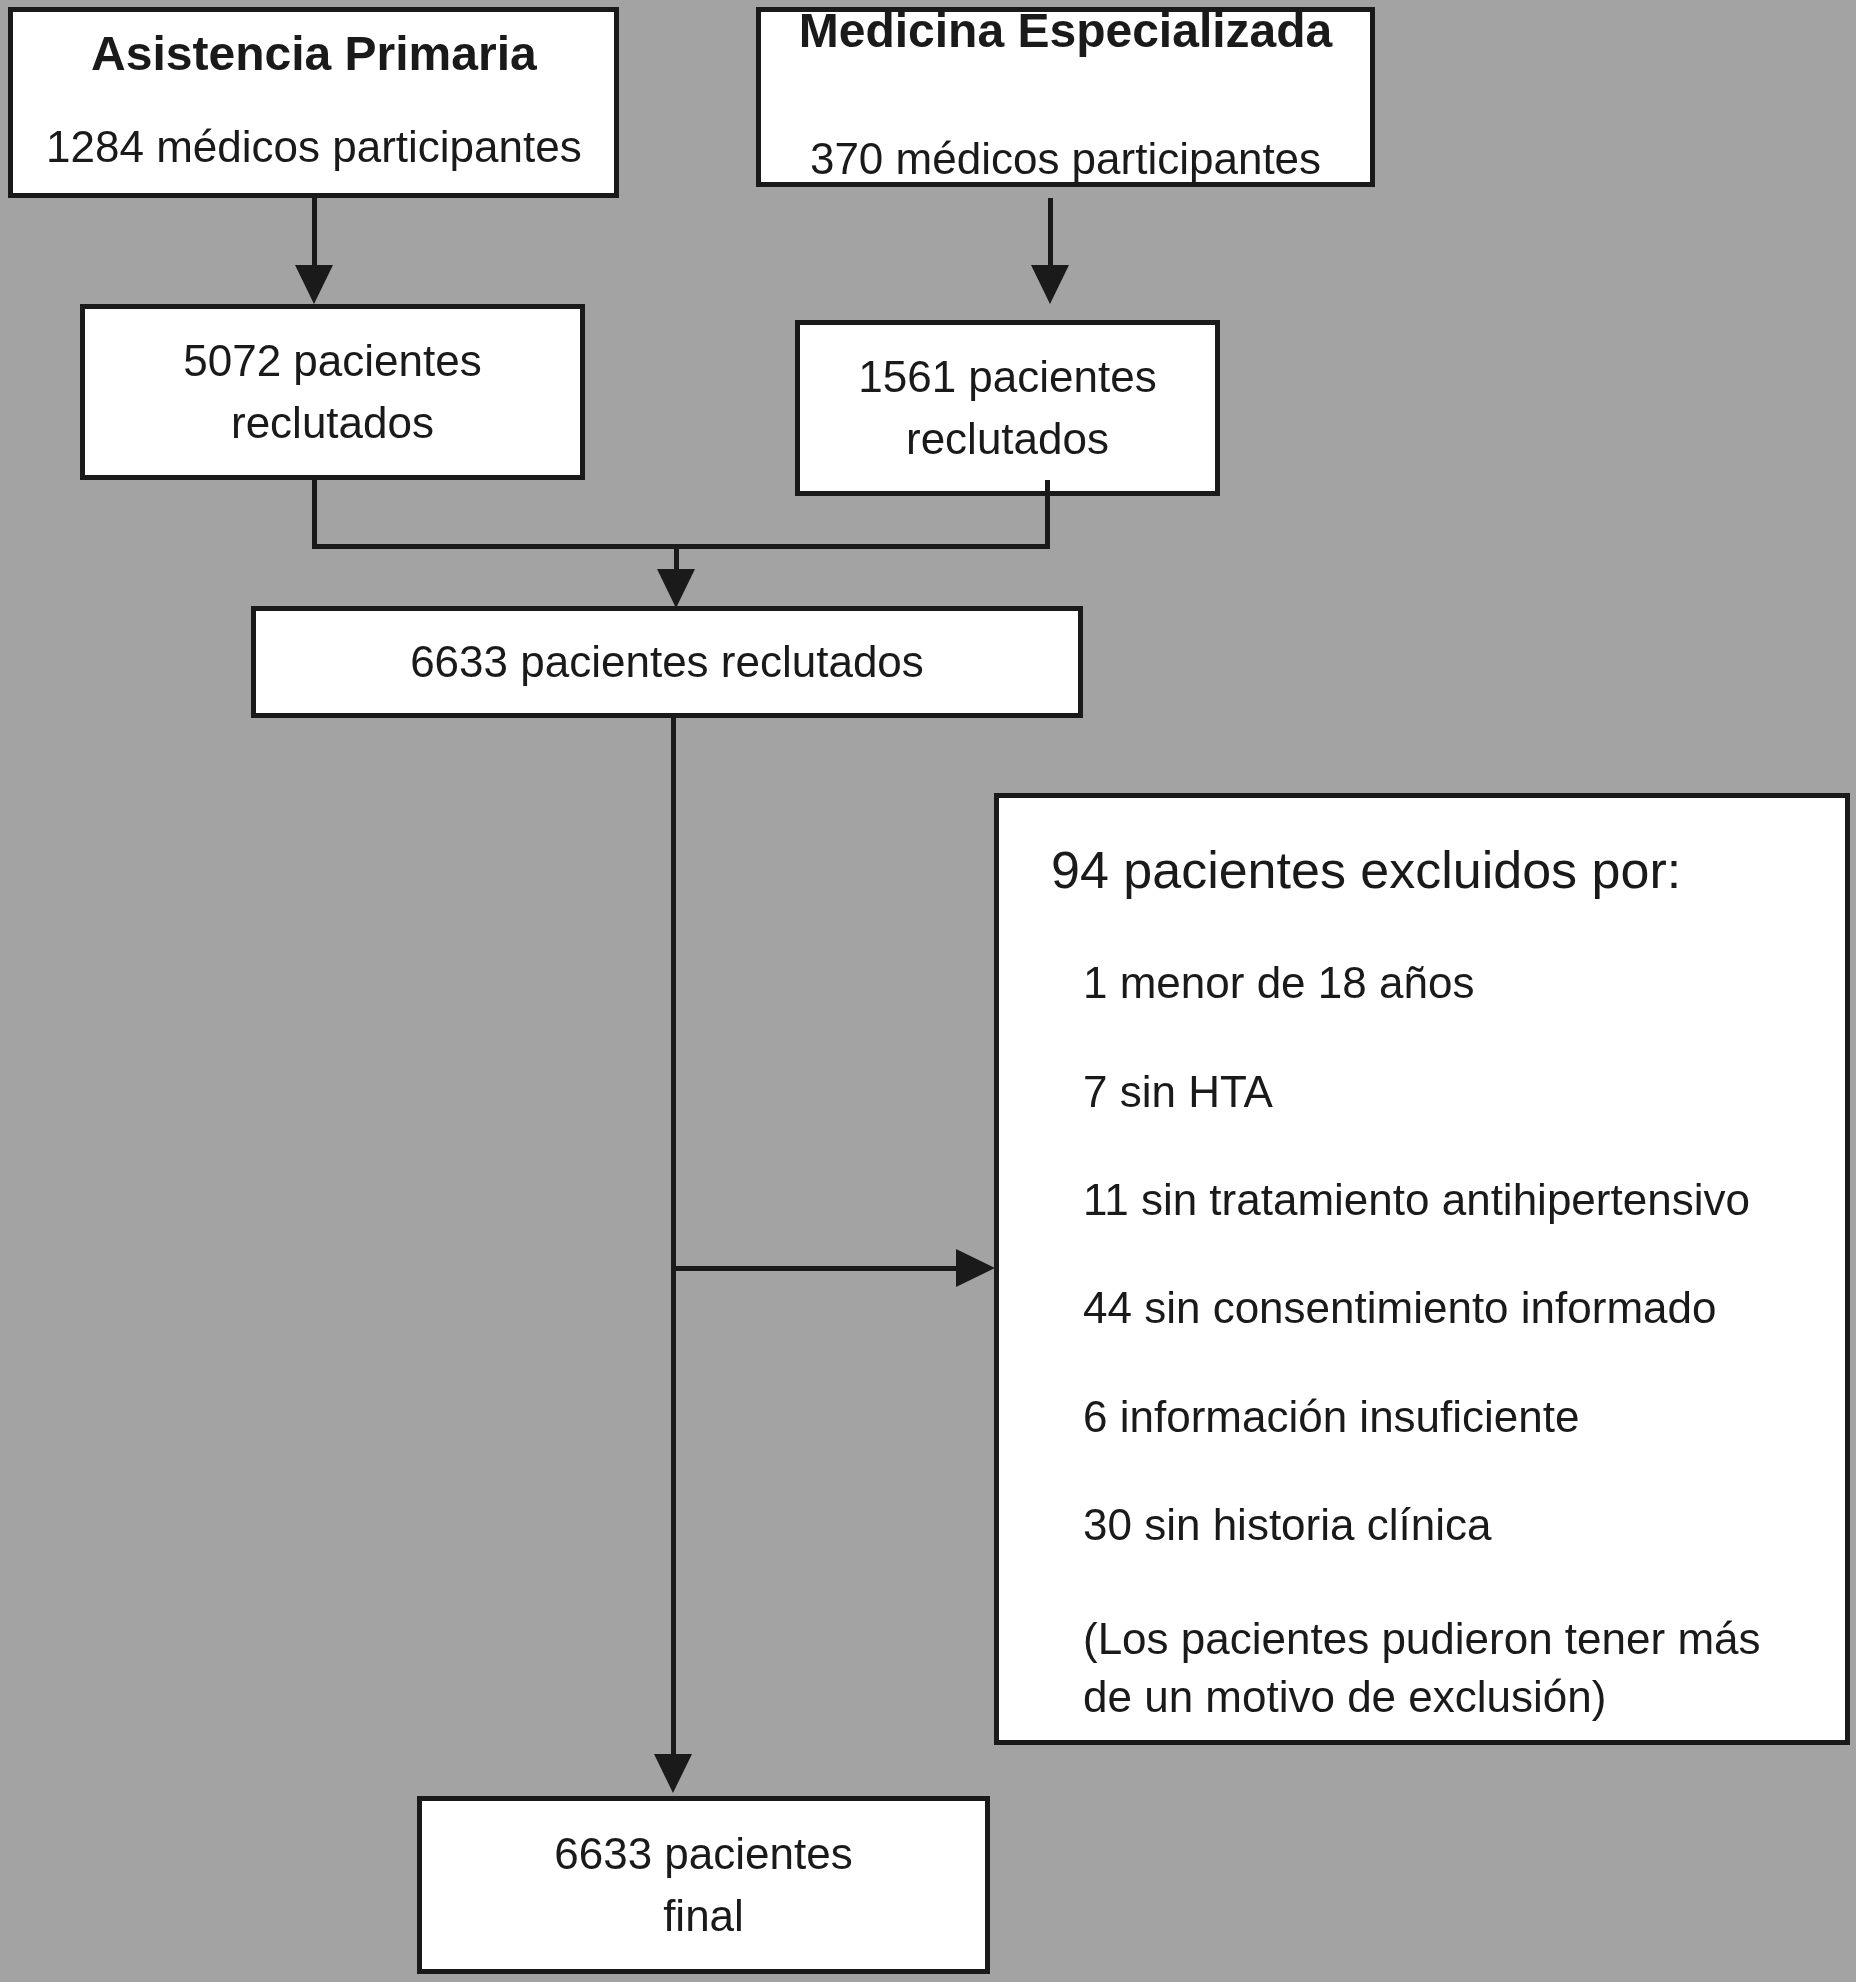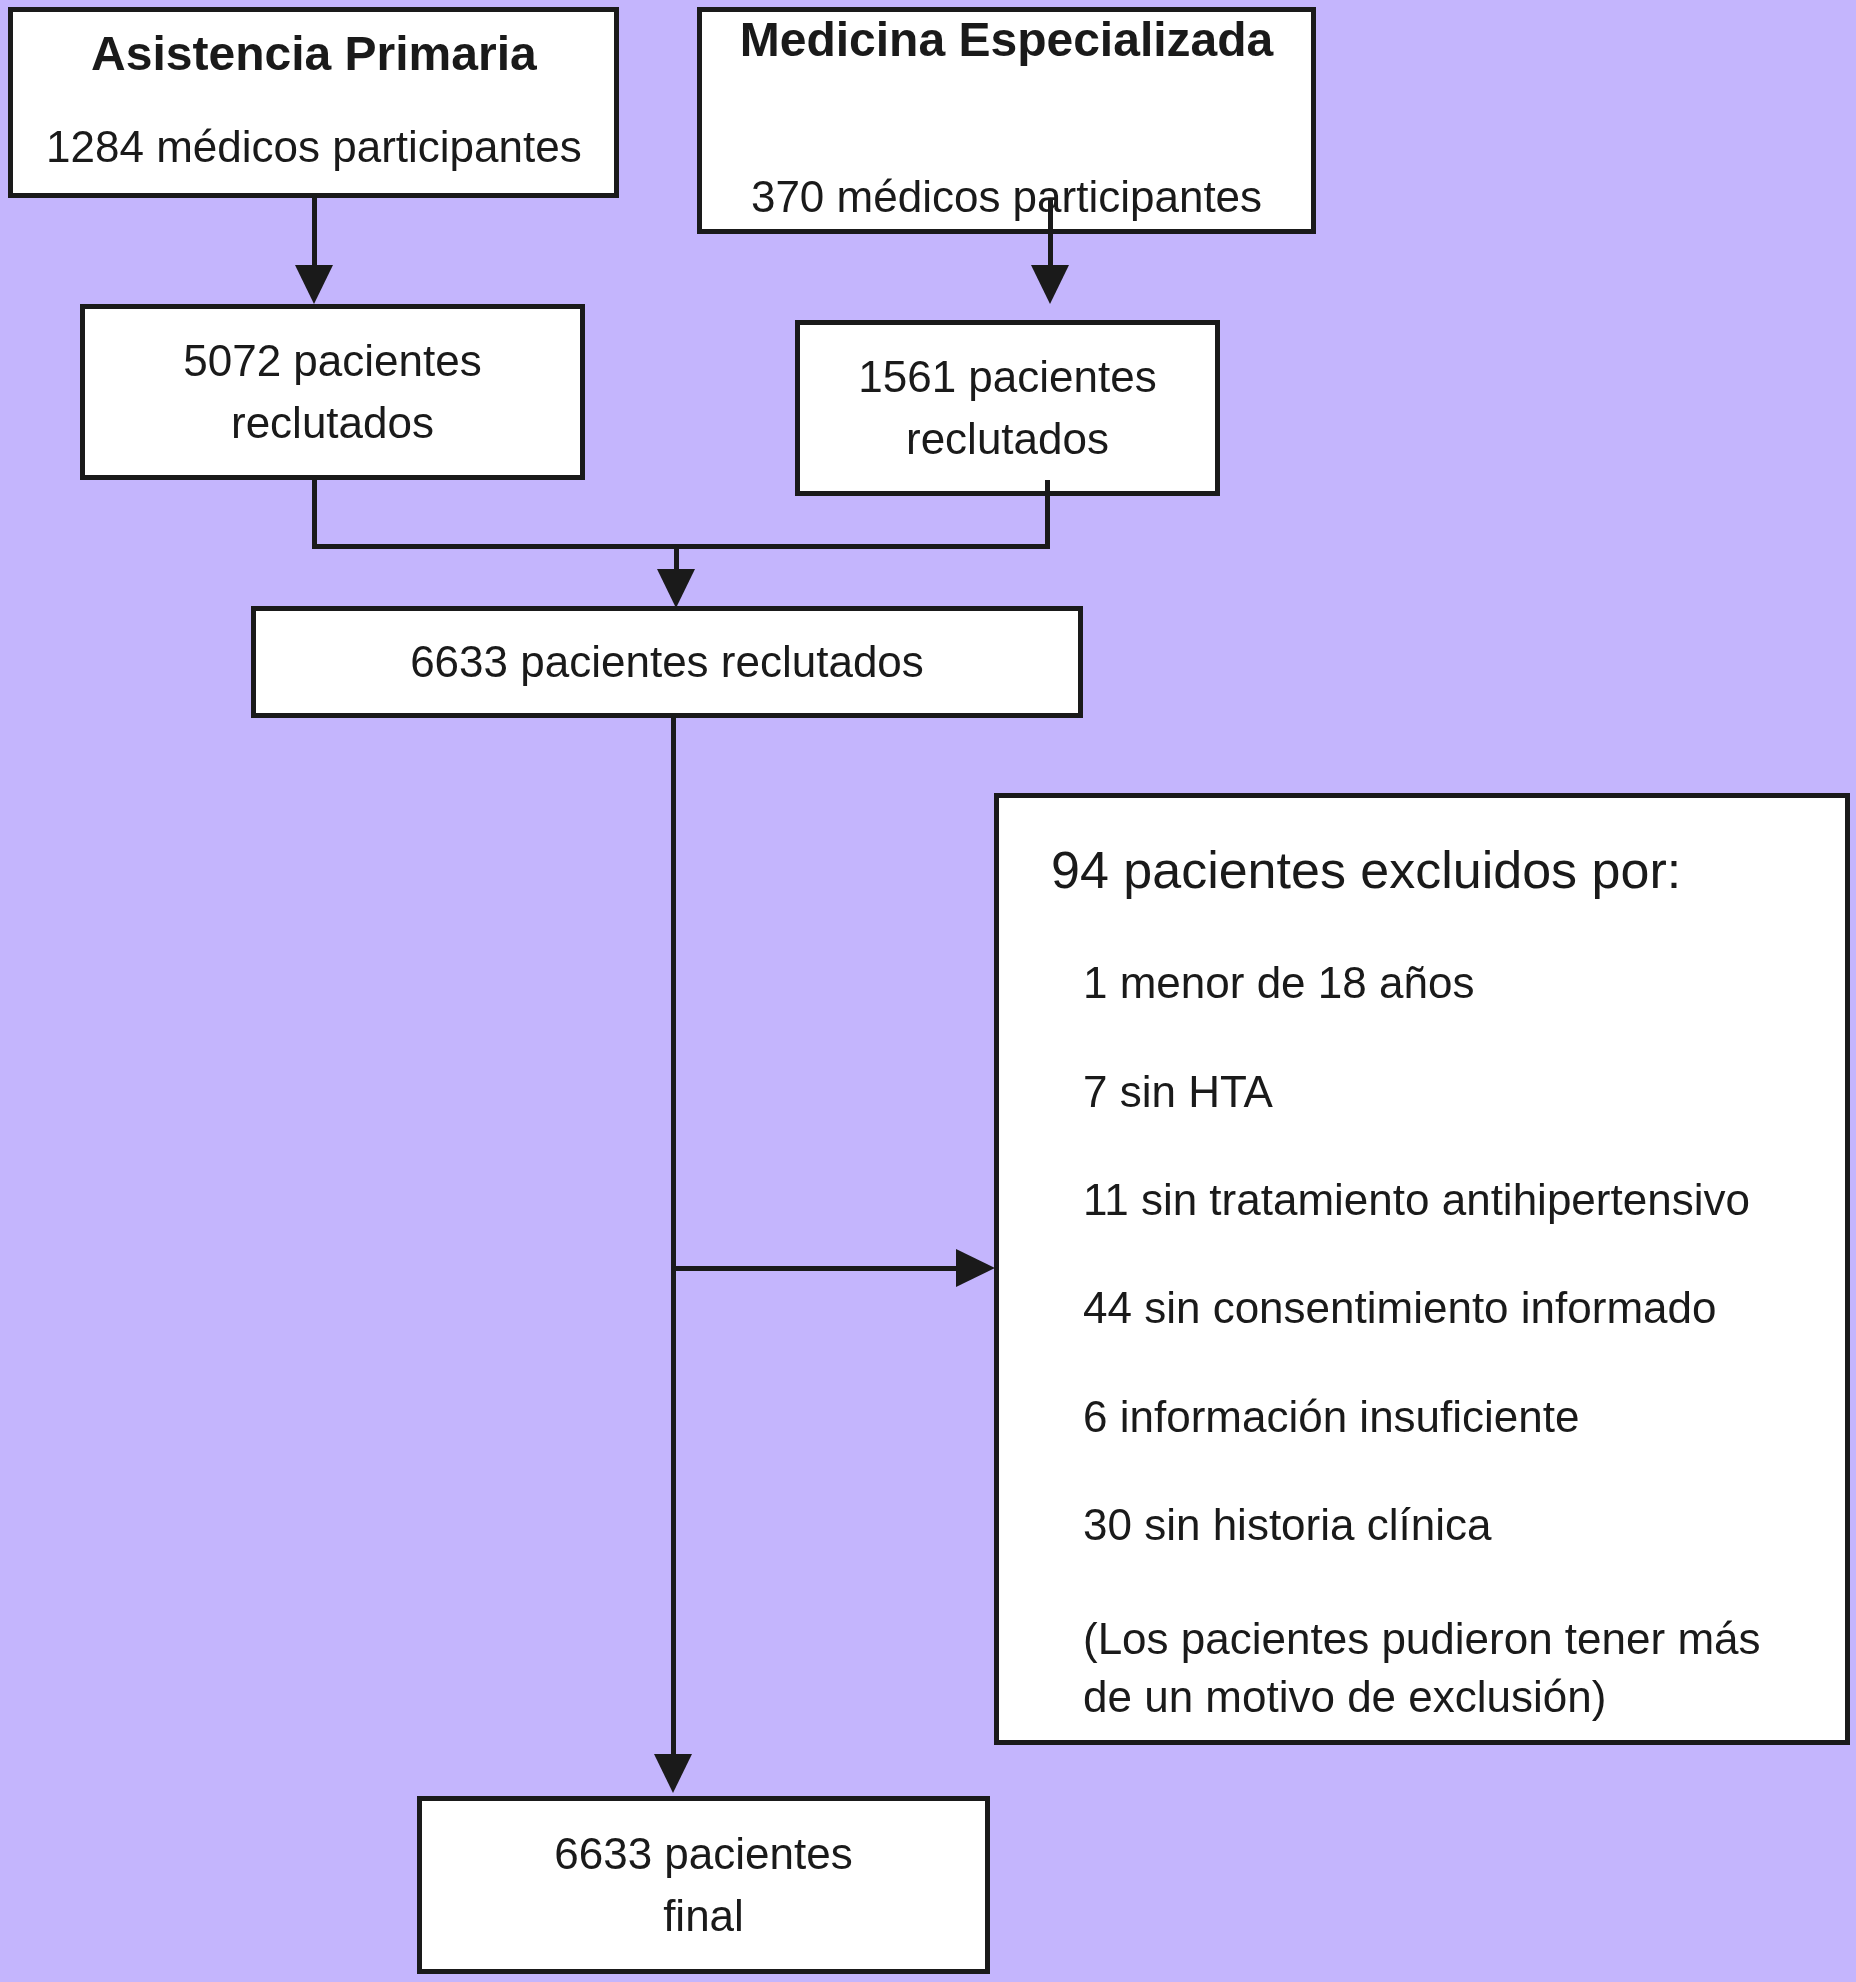--- a/index.html
+++ b/index.html
@@ -4,21 +4,21 @@
 <style>
   html, body {
     margin: 0;
     padding: 0;
     background: #ffffff;
   }
   #canvas {
     position: relative;
     width: 1856px;
     height: 1983px;
-    background: #c4b5fd;
+    background: #a3a3a3;
     font-family: "Liberation Sans", "DejaVu Sans", sans-serif;
     color: #1a1a1a;
   }
   .box {
     position: absolute;
     box-sizing: border-box;
     border: 5px solid #1a1a1a;
     background: #ffffff;
     display: flex;
     flex-direction: column;
@@ -84,21 +84,21 @@
 <body>
 
 <div id="canvas">
 
   <div class="box" id="box-primary" style="left:8.4px; top:6.7px; width:611px; height:191px;">
     <div class="box-title">Asistencia Primaria</div>
     <div class="gap40"></div>
     <div class="box-text">1284 médicos participantes</div>
   </div>
 
-  <div class="box" id="box-specialized" style="left:697px; top:6.7px; width:619px; height:227px;gap:35px;">
+  <div class="box" id="box-specialized" style="left:756px; top:6.7px; width:619px; height:180px;gap:35px;">
     <div class="box-title">Medicina Especializada</div>
     <div class="gap40"></div>
     <div class="box-text">370 médicos participantes</div>
   </div>
 
   <div class="vline" style="left:312px; top:198px; width:5px; height:69px;"></div>
   <div class="arrow-down" style="left:295px; top:265px;"></div>
 
   <div class="vline" style="left:1048px; top:198px; width:5px; height:69px;"></div>
   <div class="arrow-down" style="left:1031px; top:265px;"></div>

